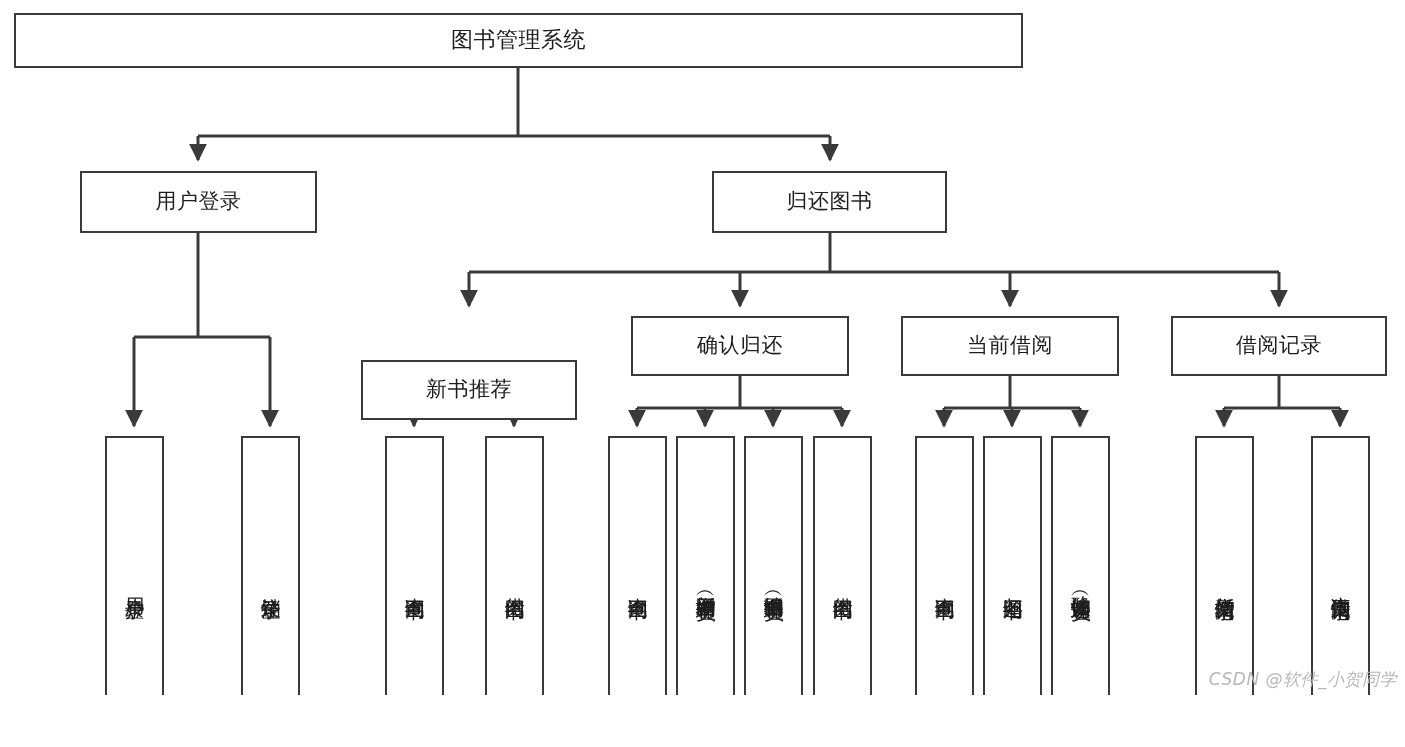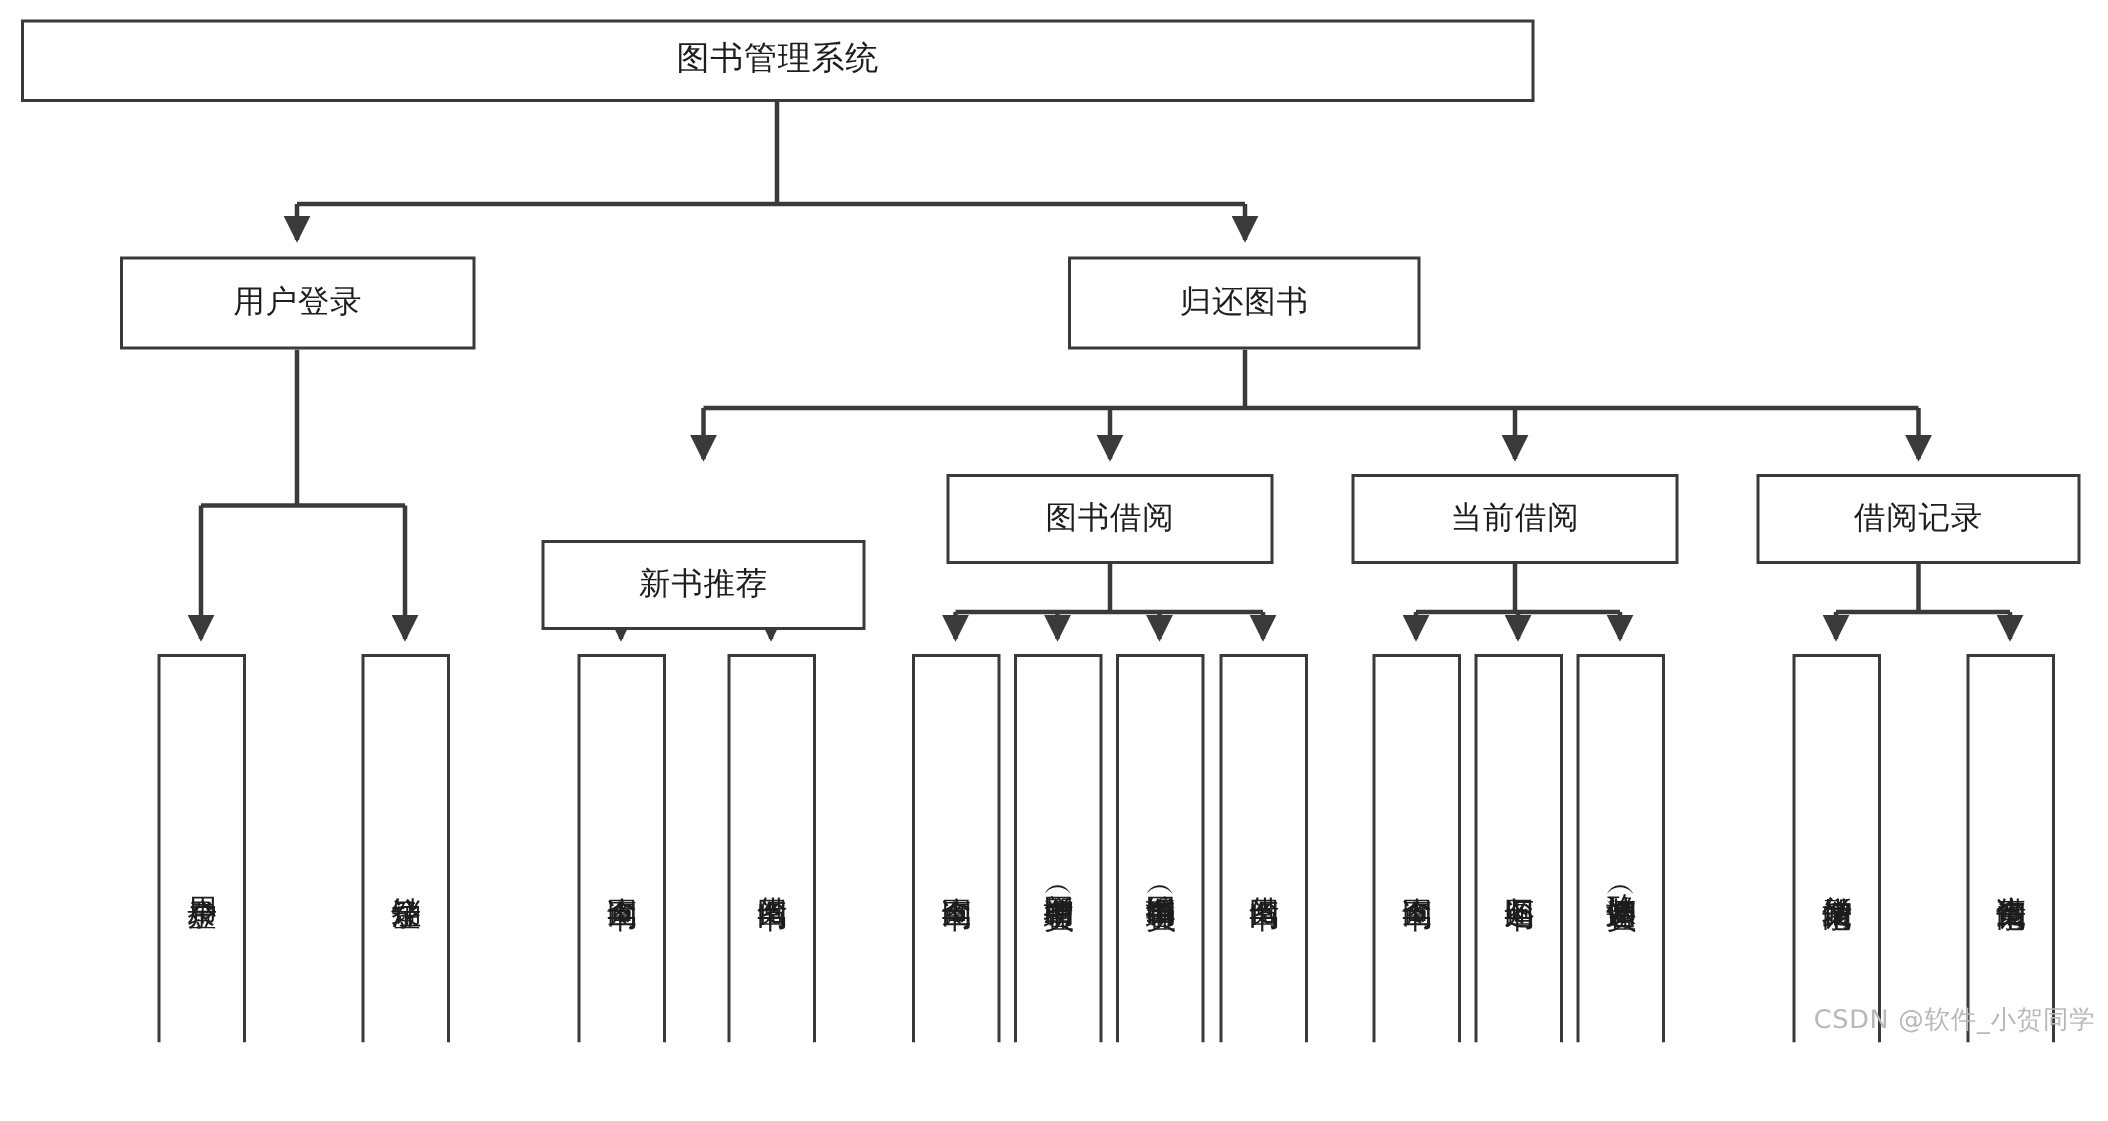--- a/index.html
+++ b/index.html
@@ -58,20 +58,21 @@
   }
   .watermark {
     position: absolute;
     right: 8px;
     bottom: 4px;
     font-size: 17px;
     color: #b8b8b8;
     letter-spacing: 0.5px;
     white-space: nowrap;
     font-family: "DejaVu Sans", "Liberation Sans", sans-serif;
+    font-style: italic;
   }
 </style>
 </head>
 <body>
 
 <div id="canvas">
 
   <svg class="wires" viewBox="0 0 1405 747">
     <defs>
       <marker id="arrow" viewBox="0 0 10 10" refX="9" refY="5" markerWidth="6" markerHeight="6" orient="auto-start-reverse">
@@ -123,21 +124,21 @@
   </svg>
 
   <div class="node h root" style="left:14px; top:13px; width:1009px; height:55px;">图书管理系统</div>
 
   <div class="node h" style="left:80px; top:171px; width:237px; height:62px;">用户登录</div>
 
   <div class="node h" style="left:712px; top:171px; width:235px; height:62px;">归还图书</div>
 
   <div class="node h" style="left:361px; top:316px; width:216px; height:60px;margin-top:44px;">新书推荐</div>
 
-  <div class="node h" style="left:631px; top:316px; width:218px; height:60px;">图书借阅</div>
+  <div class="node h" style="left:631px; top:316px; width:218px; height:60px;">确认归还</div>
 
   <div class="node h" style="left:1171px; top:316px; width:216px; height:60px;">借阅记录</div>
 
   <div class="node h" style="left:901px; top:316px; width:218px; height:60px;">当前借阅</div>
 
   <div class="node v" style="left:105px; top:436px; width:59px; height:296px;">
     <span class="vtext">用户登录</span>
   </div>
   <div class="node v" style="left:241px; top:436px; width:59px; height:296px;">
     <span class="vtext">注销登录</span>

